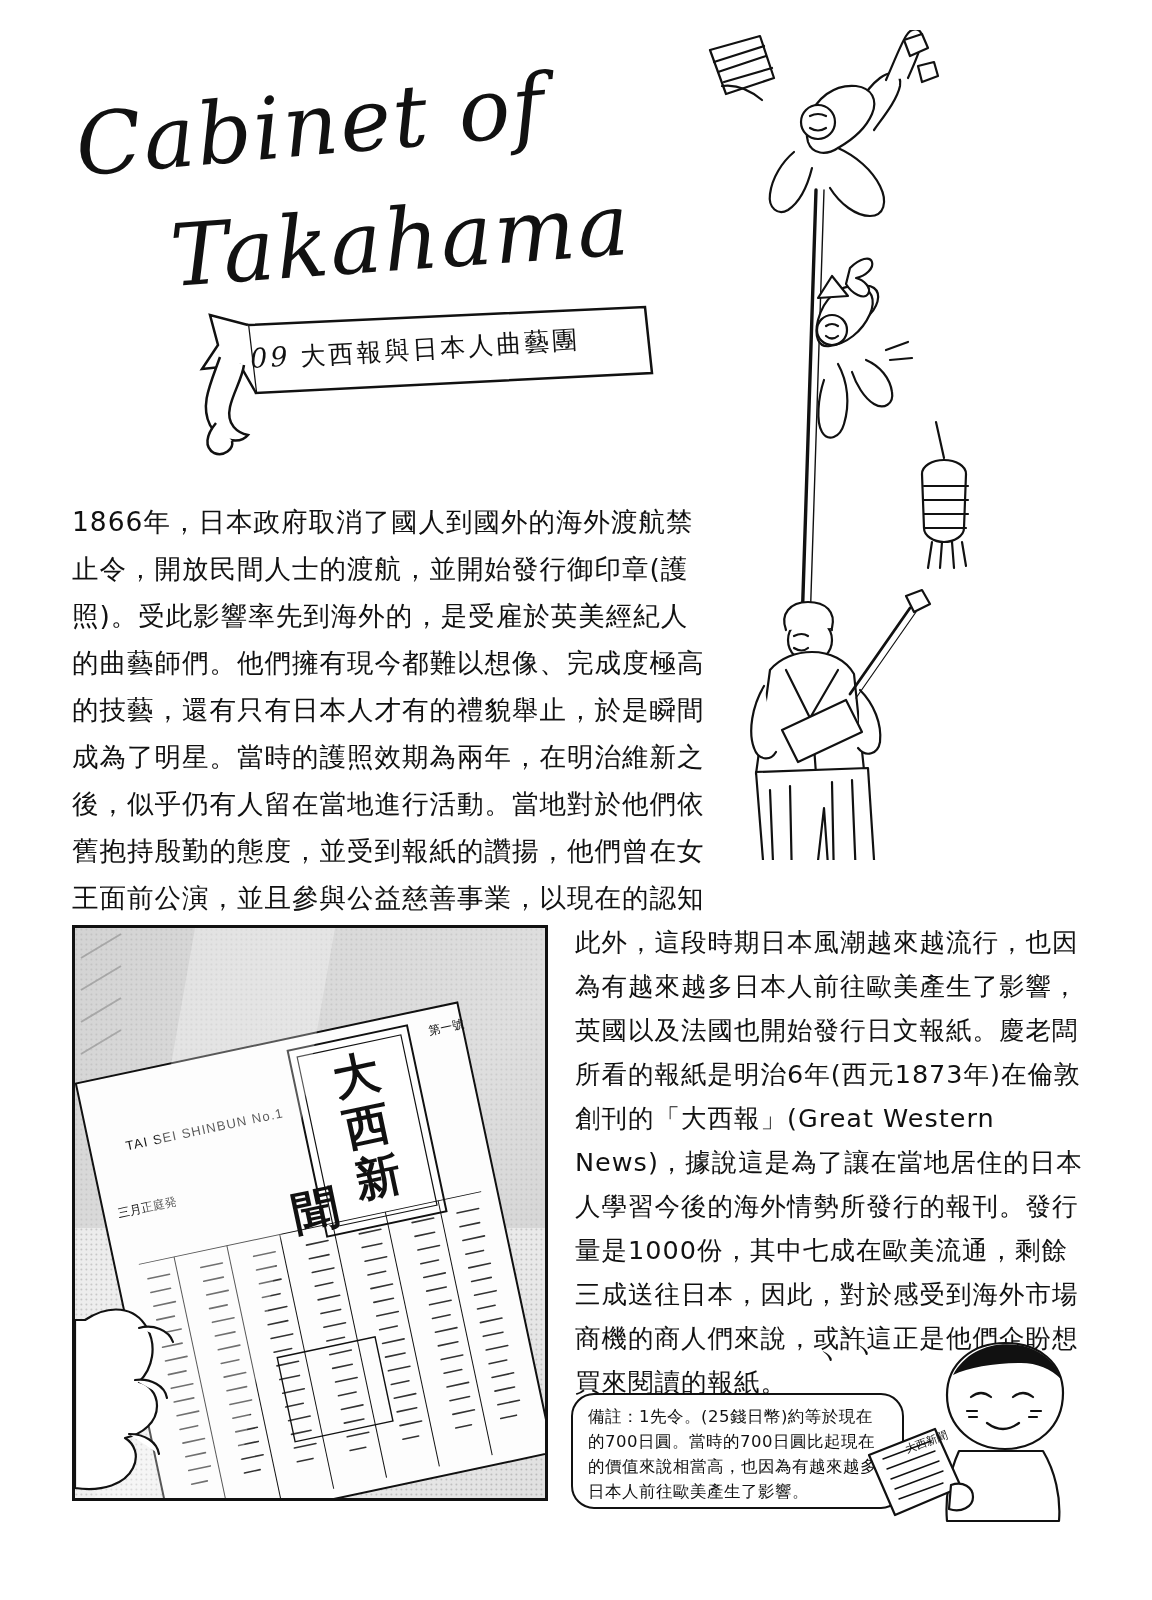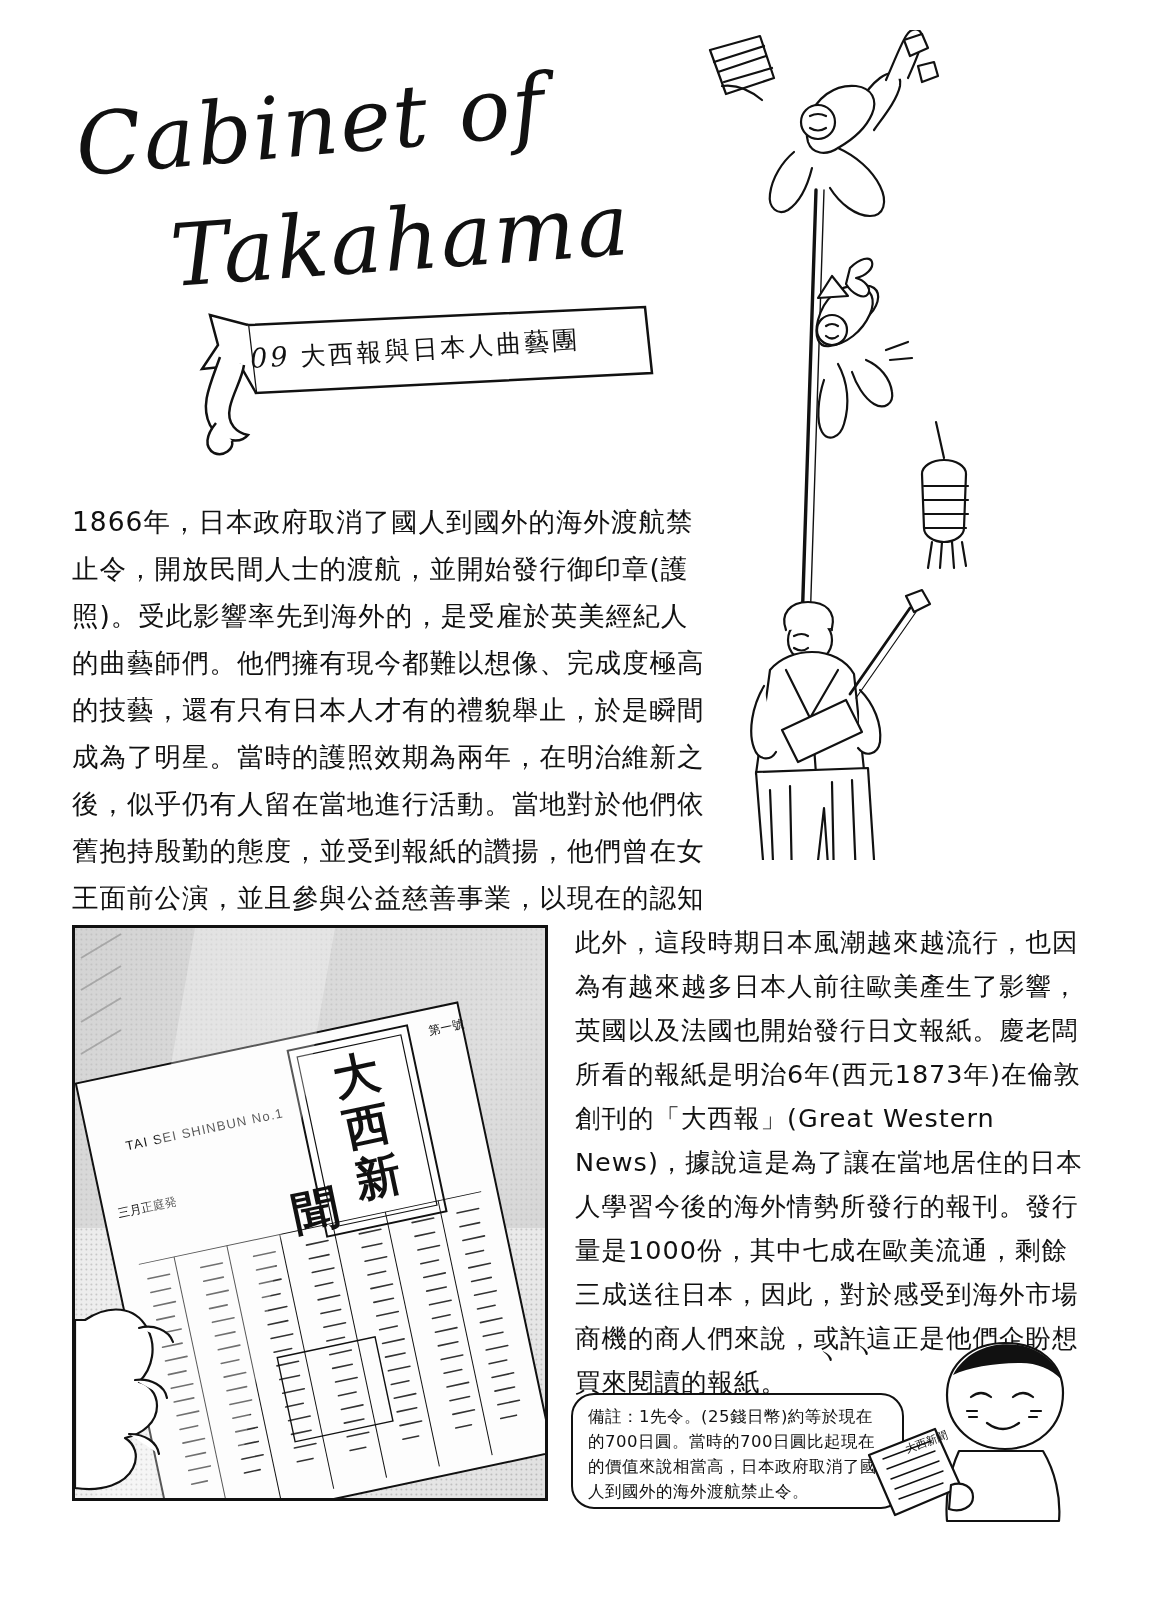--- a/index.html
+++ b/index.html
@@ -320,21 +320,21 @@
       </g>
     </svg>
   </div>
 
   <div class="body-text" id="second-paragraph">此外，這段時期日本風潮越來越流行，也因為有越來越多日本人前往歐美產生了影響，英國以及法國也開始發行日文報紙。慶老闆所看的報紙是明治6年(西元1873年)在倫敦創刊的「大西報」(Great Western News)，據說這是為了讓在當地居住的日本人學習今後的海外情勢所發行的報刊。發行量是1000份，其中七成在歐美流通，剩餘三成送往日本，因此，對於感受到海外市場商機的商人們來說，或許這正是他們企盼想買來閱讀的報紙。</div>
 
   <div class="note-bubble">
     <svg class="bubble-bg" width="335" height="118" viewBox="0 0 335 118">
       <rect x="2" y="2" width="331" height="114" rx="22" ry="22" fill="#ffffff" stroke="#111" stroke-width="2"></rect>
     </svg>
-    <div class="note-text">備註：1先令。(25錢日幣)約等於現在的700日圓。當時的700日圓比起現在的價值來說相當高，日本政府取消了國人到國外的海外渡航禁止令。</div>
+    <div class="note-text">備註：1先令。(25錢日幣)約等於現在的700日圓。當時的700日圓比起現在的價值來說相當高，也因為有越來越多日本人前往歐美產生了影響。</div>
   </div>
 
   <div class="doodle-character">
     <svg width="230" height="190" viewBox="0 0 230 190">
       <g fill="#ffffff" stroke="#111" stroke-width="2.2" stroke-linecap="round" stroke-linejoin="round">
 
         <path d="M92,60 c0,-32 26,-52 58,-52 c34,0 58,20 58,50 c0,34 -26,56 -58,56 c-32,0 -58,-22 -58,-54z"></path>
 
         <path d="M98,40 c14,-26 44,-36 74,-28 c18,6 30,18 34,32 c-10,-10 -24,-16 -40,-16 c-26,0 -52,4 -68,12z" fill="#111" stroke="none"></path>
 

